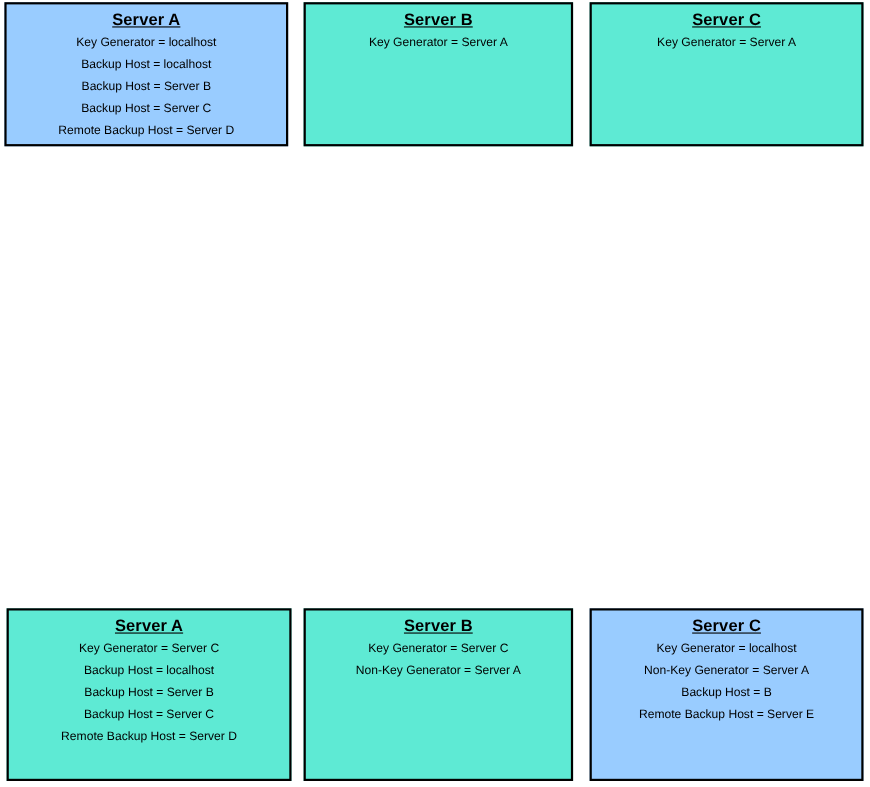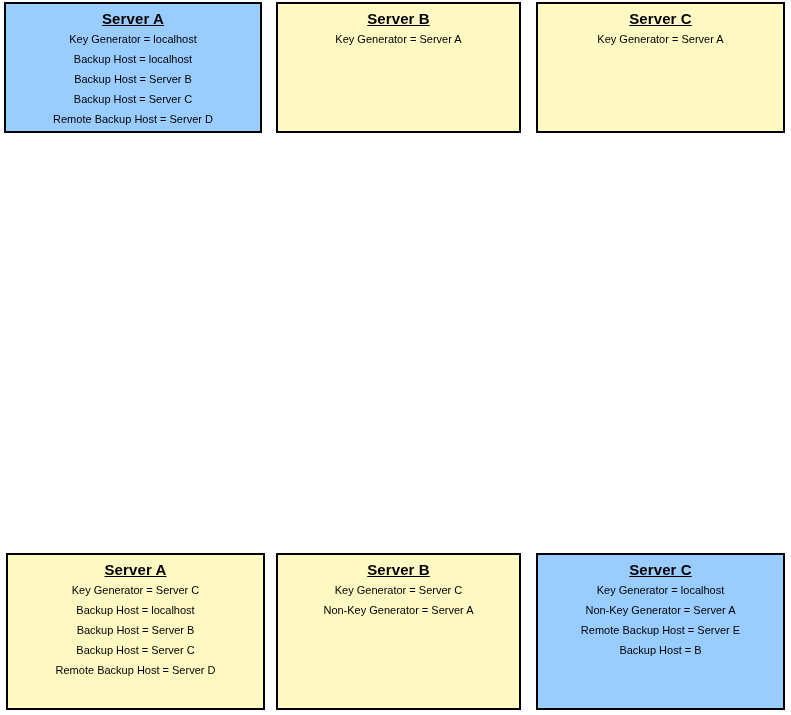--- a/index.html
+++ b/index.html
@@ -19,21 +19,21 @@
   .diagram {
     position: relative;
     width: 791px;
     height: 703px;
   }
 
   .server-box {
     position: absolute;
     box-sizing: border-box;
     border: 2px solid #000000;
-    background: #fef9c3;
+    background: #5eead4;
     padding-top: 5px;
     text-align: center;
     overflow: hidden;
   }
 
   .server-box.highlighted {
     background: #99ccff;
   }
 
   .box-title {
@@ -96,17 +96,17 @@
   <div class="server-box" id="box-bot-b">
     <div class="box-title">Server B</div>
     <div class="box-line">Key Generator = Server C</div>
     <div class="box-line">Non-Key Generator = Server A</div>
   </div>
 
   <div class="server-box highlighted" id="box-bot-c">
     <div class="box-title">Server C</div>
     <div class="box-line">Key Generator = localhost</div>
     <div class="box-line">Non-Key Generator = Server A</div>
+    <div class="box-line">Backup Host = B</div>
     <div class="box-line">Remote Backup Host = Server E</div>
-    <div class="box-line">Backup Host = B</div>
   </div>
 
 </div>
 
 </body></html>

